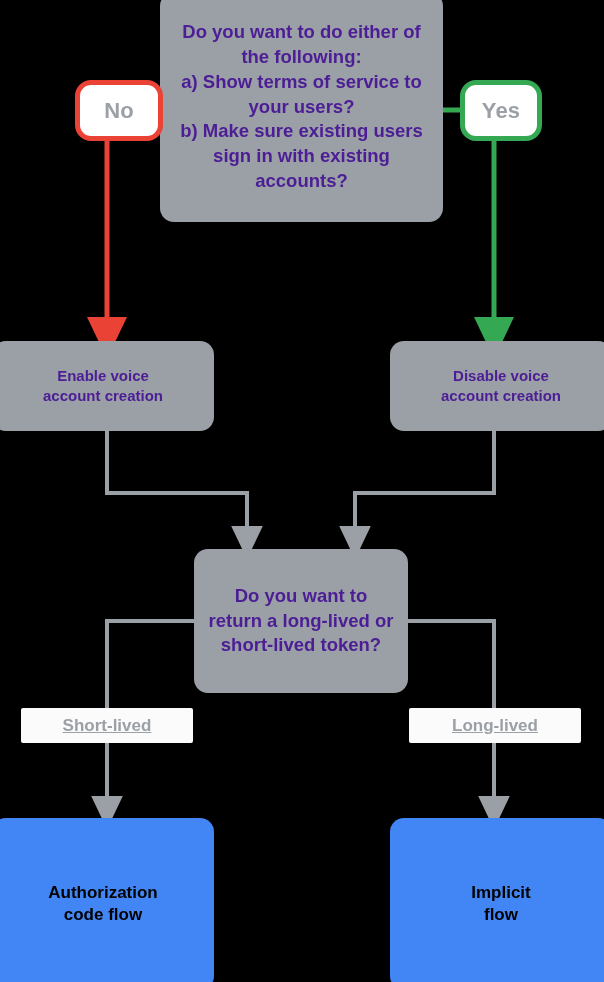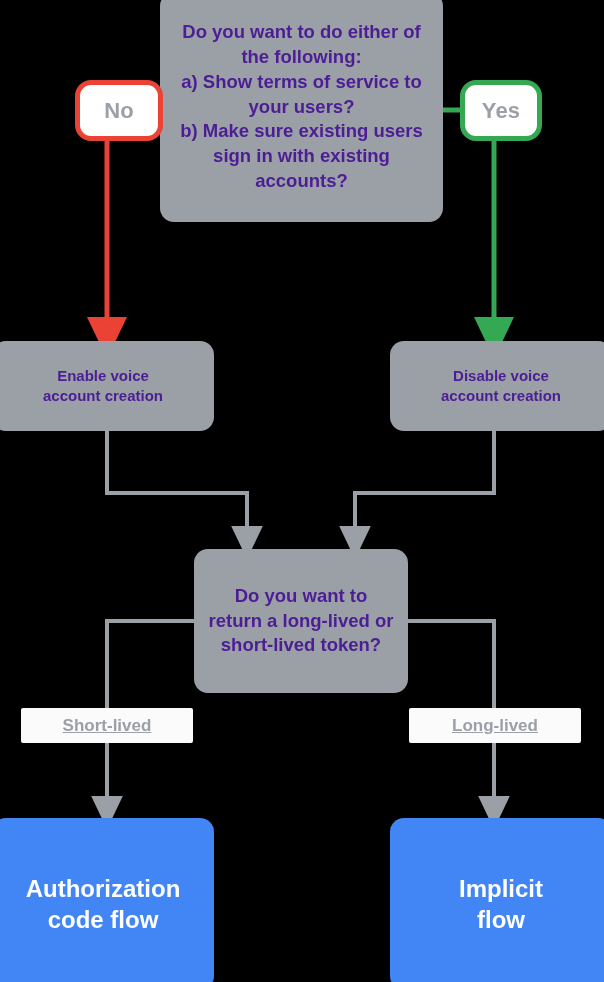--- a/index.html
+++ b/index.html
@@ -134,22 +134,22 @@
     height: 35px;
     align-items: center;
   }
 
   
   .blue-box {
     background: #4285f4;
     border-radius: 14px;
   }
   .blue-box .txt {
-    color: #ffffff;
-    font-size: 24px;
+    color: #000000;
+    font-size: 17px;
     font-weight: 700;
     line-height: 1.3;
   }
   #auth-box {
     left: -8px;
     top: 818px;
     width: 222px;
     height: 172px;
     padding: 6px 10px;
   }

